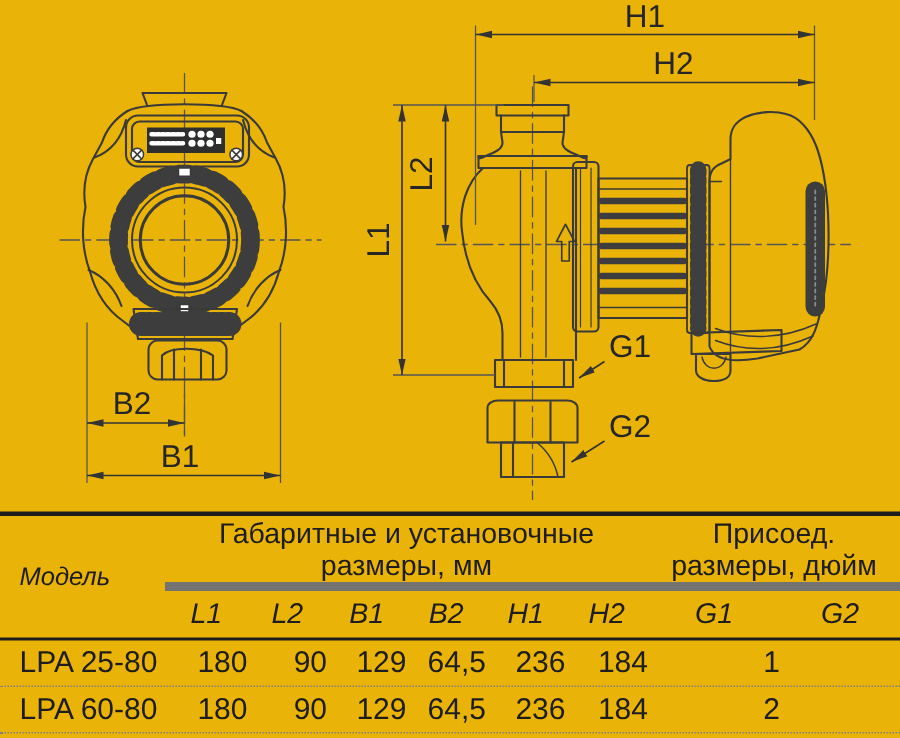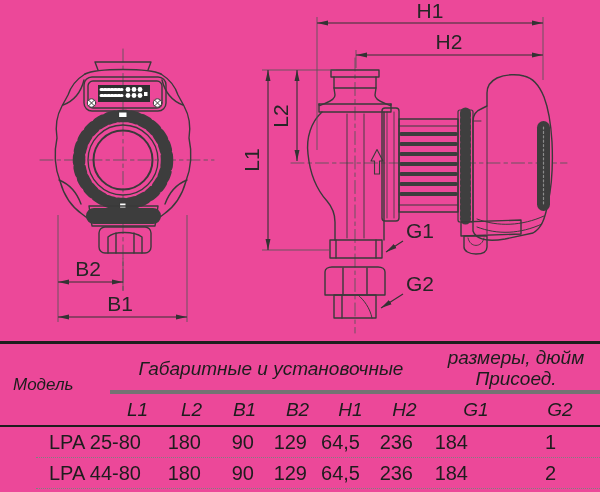--- a/index.html
+++ b/index.html
@@ -1,53 +1,52 @@
 <!DOCTYPE html>
 <html><head>
 <meta charset="utf-8">
 <style>
   html,body { margin:0; padding:0; background:#fff; }
   .page {
-    position:relative; width:600px; height:492px; background:#ec4899;
+    position:relative; width:600px; height:492px; background:#eab308;
     font-family:"Liberation Sans", sans-serif; overflow:hidden;
   }
   .drawing { position:absolute; top:0; left:0; }
   svg text { font-family:"Liberation Sans", sans-serif; fill:#262626; }
   .dimlbl { font-size:21px; }
   
   .tbl { position:absolute; top:341px; left:0; width:600px; color:#1d1d1d; }
   .thead {
     display:grid;
     grid-template-columns:110px 55px 53px 53px 53px 53px 55px 88px 80px;
     grid-template-rows:50px 31px;
     border-top:3px solid #1d1d1d;
     border-bottom:2px solid #1d1d1d;
   }
   .model-h {
     grid-row:1/3; grid-column:1; display:flex; align-items:center;
     padding-left:13px; font-style:italic; font-size:17px;
   }
   .grp {
     display:flex; flex-direction:column; justify-content:center; align-items:center;
-    font-style:italic; font-size:19px; line-height:21px; text-align:center;
-    border-bottom:4px solid #737373; padding-top:2px;
+    font-size:19px; line-height:21px; text-align:center;
+    border-bottom:6px solid #737373; padding-top:2px;
   }
   .grp1 { grid-row:1; grid-column:2/8; }
   .grp2 { grid-row:1; grid-column:8/10; }
   .subh {
     grid-row:2; display:flex; align-items:center; justify-content:center;
     font-style:italic; font-size:19px;
   }
   .trow {
     display:grid;
     grid-template-columns:110px 55px 53px 53px 53px 53px 55px 88px 80px;
     height:30px; align-items:center;
     border-bottom:1px dotted #7f7f7f;
     font-size:20px;
-    margin-left:36px;
   }
   .tcell { text-align:right; }
   .mcell { text-align:left; padding-left:13px; }
 </style>
 </head>
 <body>
 
 <div class="page">
 
   <svg class="drawing" width="600" height="341" viewBox="0 0 600 341">
@@ -229,24 +228,25 @@
       <text class="dimlbl" x="406" y="238">G1</text>
       <text class="dimlbl" x="406" y="291">G2</text>
     </g>
   </svg>
 
   <div class="tbl">
     <div class="thead">
       <div class="model-h">Модель</div>
       <div class="grp grp1">
         <span>Габаритные и установочные</span>
+        <span>размеры, мм</span>
       </div>
       <div class="grp grp2">
+        <span>Присоед.</span>
         <span>размеры, дюйм</span>
-        <span>Присоед.</span>
       </div>
       <div class="subh">L1</div>
       <div class="subh">L2</div>
       <div class="subh">B1</div>
       <div class="subh">B2</div>
       <div class="subh">H1</div>
       <div class="subh">H2</div>
       <div class="subh">G1</div>
       <div class="subh">G2</div>
     </div>
@@ -256,21 +256,21 @@
       <div class="tcell">180</div>
       <div class="tcell">90</div>
       <div class="tcell">129</div>
       <div class="tcell">64,5</div>
       <div class="tcell">236</div>
       <div class="tcell">184</div>
       <div class="tcell">1</div>
     </div>
 
     <div class="trow">
-      <div class="mcell">LPA 44-80</div>
+      <div class="mcell">LPA 60-80</div>
       <div class="tcell">180</div>
       <div class="tcell">90</div>
       <div class="tcell">129</div>
       <div class="tcell">64,5</div>
       <div class="tcell">236</div>
       <div class="tcell">184</div>
       <div class="tcell">2</div>
     </div>
   </div>
 

